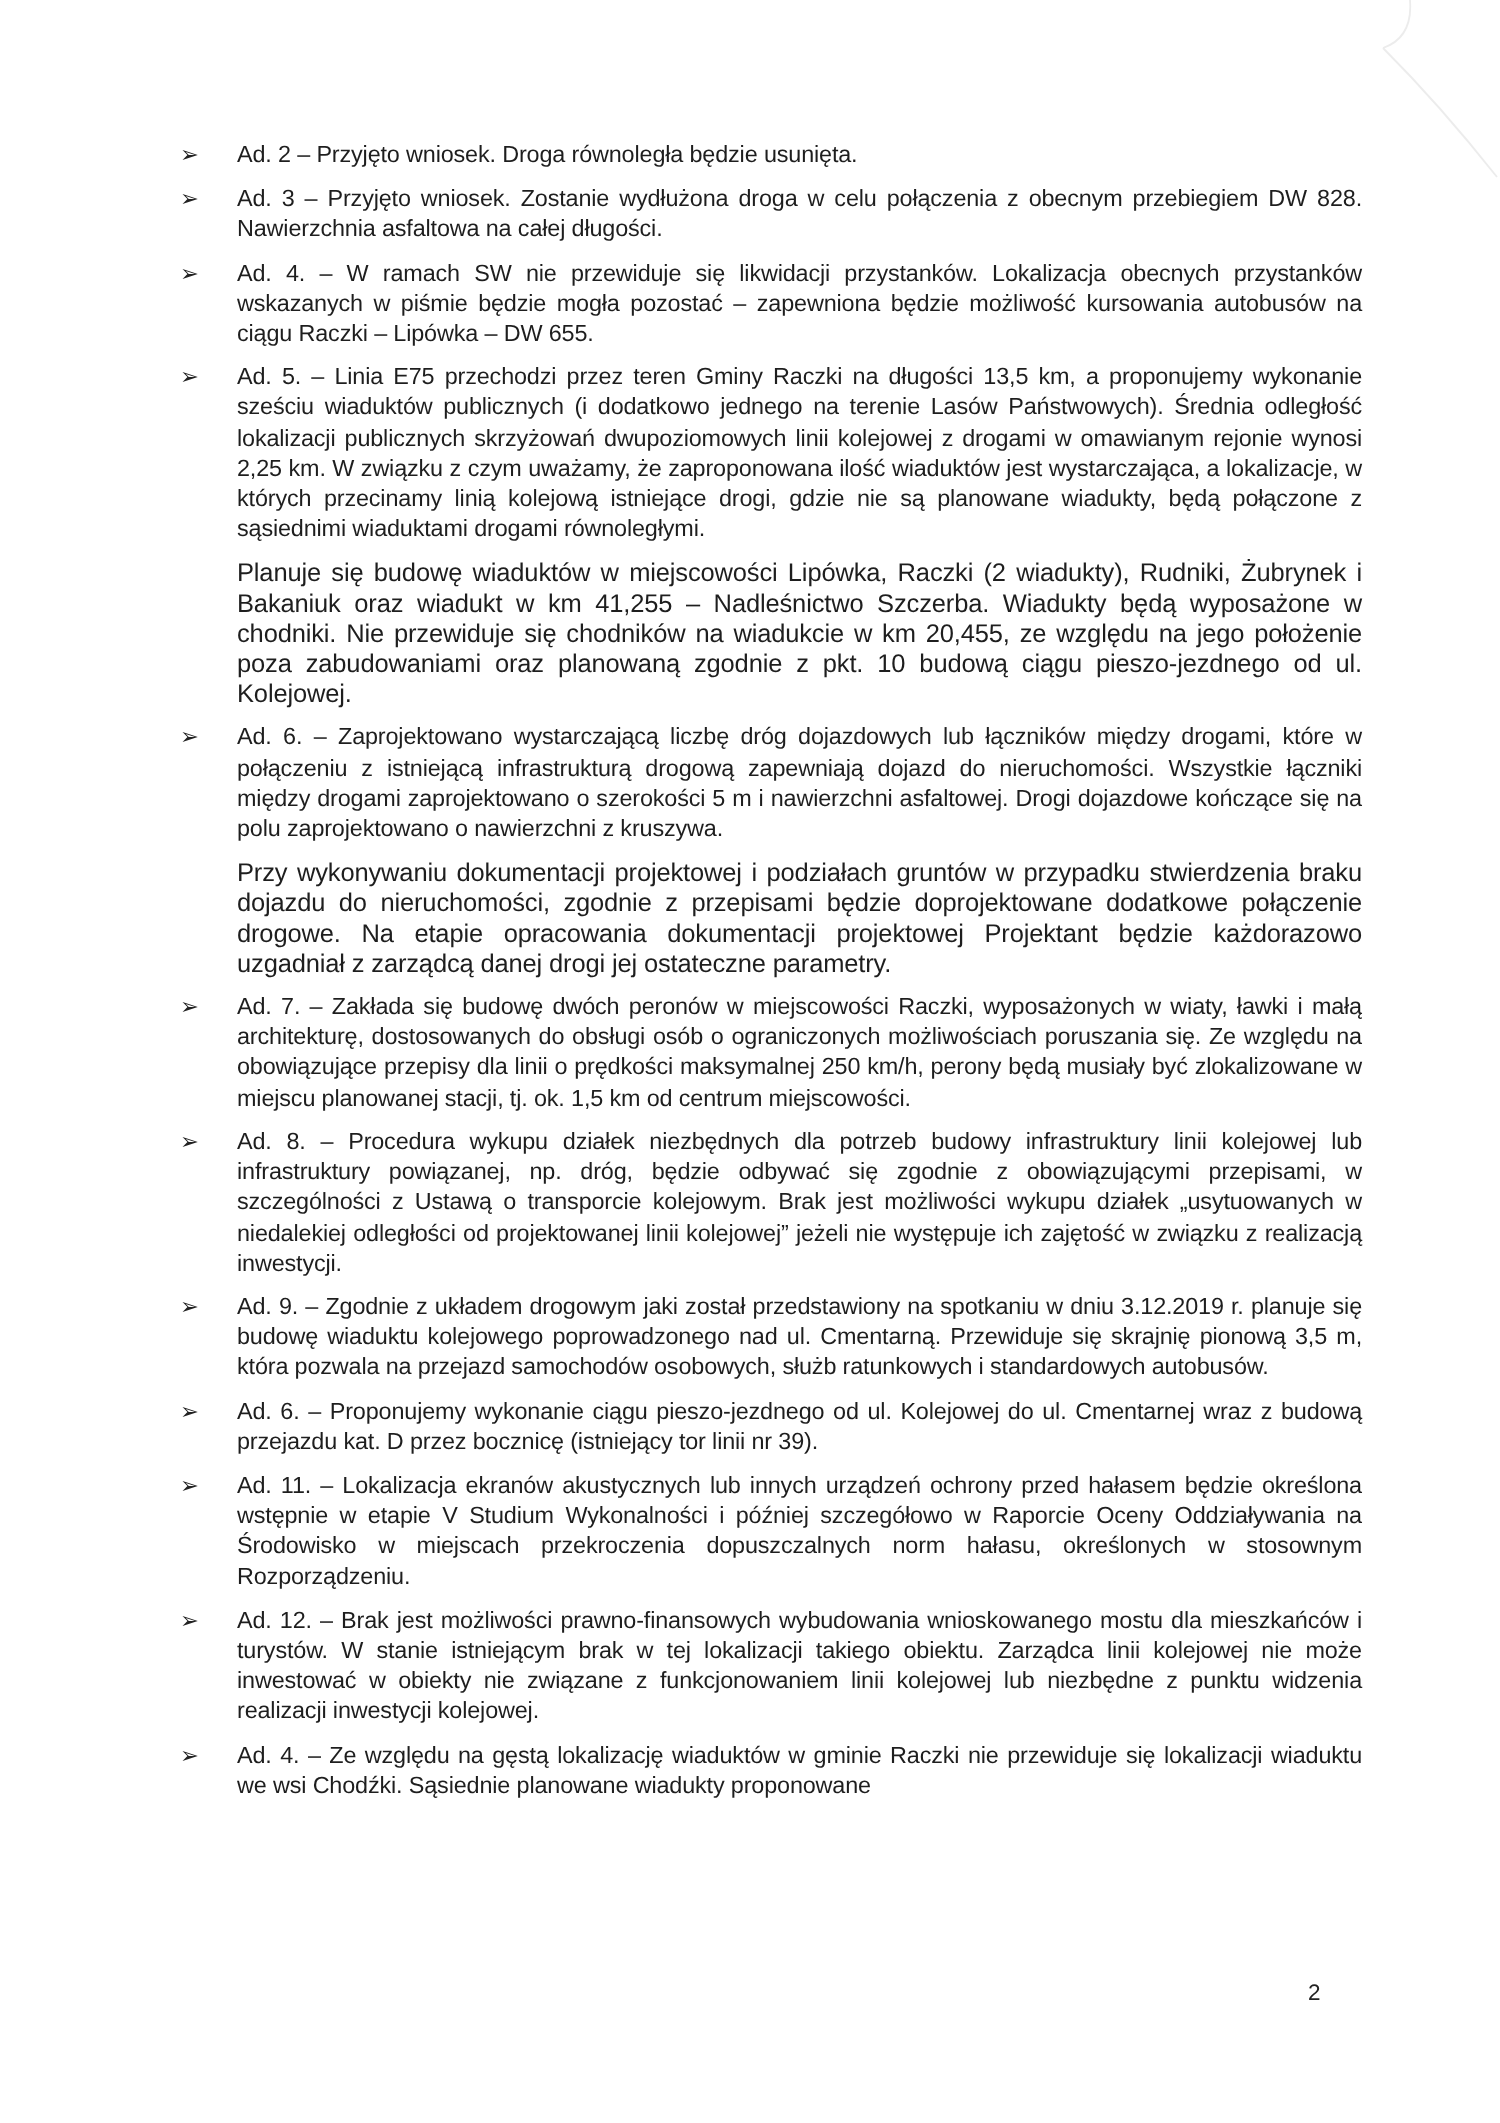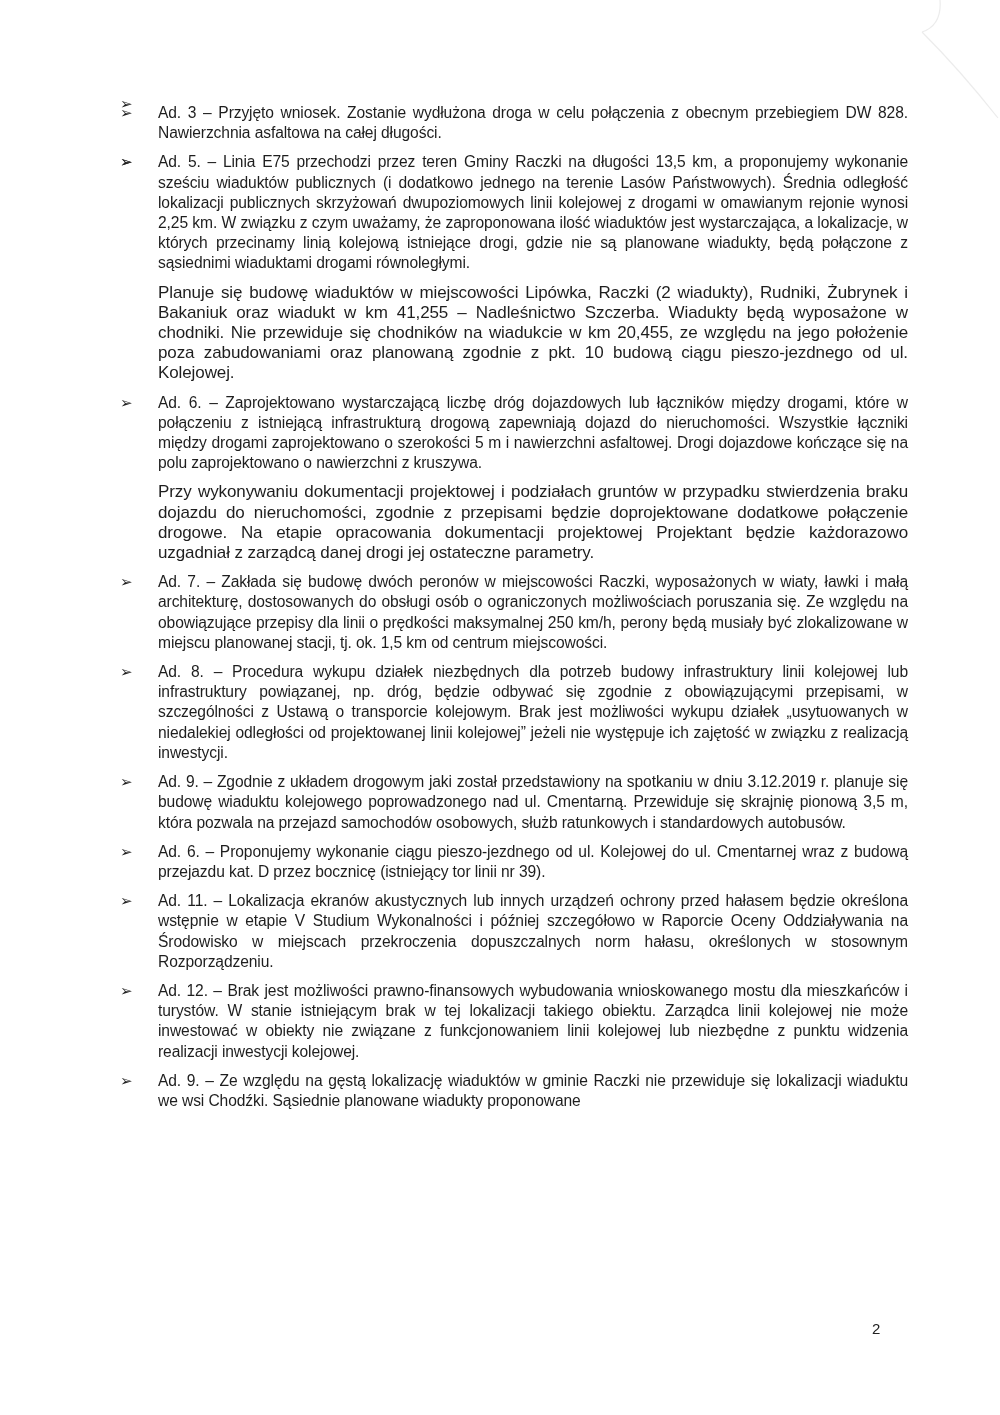--- a/index.html
+++ b/index.html
@@ -20,29 +20,31 @@
 
 <div class="page">
   <svg class="scan-mark" viewBox="0 0 80 120">
     <path d="M20 0 Q 22 25 2 32 M2 32 Q 40 70 78 118" stroke="#ececec" stroke-width="1.2" fill="none"></path>
   </svg>
 
   <div class="content">
 
     <div class="item">
       <span class="bullet">➢</span>
+      <span>Ad. 2 – Przyjęto wniosek. Droga równoległa będzie usunięta.</span>
     </div>
 
     <div class="item">
       <span class="bullet">➢</span>
       <span>Ad. 3 – Przyjęto wniosek. Zostanie wydłużona droga w celu połączenia z obecnym przebiegiem DW 828. Nawierzchnia asfaltowa na całej długości.</span>
     </div>
 
     <div class="item">
       <span class="bullet">➢</span>
+      <span>Ad. 4. – W ramach SW nie przewiduje się likwidacji przystanków. Lokalizacja obecnych przystanków wskazanych w piśmie będzie mogła pozostać – zapewniona będzie możliwość kursowania autobusów na ciągu Raczki – Lipówka – DW 655.</span>
     </div>
 
     <div class="item">
       <span class="bullet">➢</span>
       <span>Ad. 5. – Linia E75 przechodzi przez teren Gminy Raczki na długości 13,5 km, a proponujemy wykonanie sześciu wiaduktów publicznych (i dodatkowo jednego na terenie Lasów Państwowych). Średnia odległość lokalizacji publicznych skrzyżowań dwupoziomowych linii kolejowej z drogami w omawianym rejonie wynosi 2,25 km. W związku z czym uważamy, że zaproponowana ilość wiaduktów jest wystarczająca, a lokalizacje, w których przecinamy linią kolejową istniejące drogi, gdzie nie są planowane wiadukty, będą połączone z sąsiednimi wiaduktami drogami równoległymi.</span>
     </div>
     <div class="para">Planuje się budowę wiaduktów w miejscowości Lipówka, Raczki (2 wiadukty), Rudniki, Żubrynek i Bakaniuk oraz wiadukt w km 41,255 – Nadleśnictwo Szczerba. Wiadukty będą wyposażone w chodniki. Nie przewiduje się chodników na wiadukcie w km 20,455, ze względu na jego położenie poza zabudowaniami oraz planowaną zgodnie z pkt. 10 budową ciągu pieszo-jezdnego od ul. Kolejowej.</div>
 
     <div class="item">
       <span class="bullet">➢</span>
@@ -75,19 +77,19 @@
       <span>Ad. 11. – Lokalizacja ekranów akustycznych lub innych urządzeń ochrony przed hałasem będzie określona wstępnie w etapie V Studium Wykonalności i później szczegółowo w Raporcie Oceny Oddziaływania na Środowisko w miejscach przekroczenia dopuszczalnych norm hałasu, określonych w stosownym Rozporządzeniu.</span>
     </div>
 
     <div class="item">
       <span class="bullet">➢</span>
       <span>Ad. 12. – Brak jest możliwości prawno-finansowych wybudowania wnioskowanego mostu dla mieszkańców i turystów. W stanie istniejącym brak w tej lokalizacji takiego obiektu. Zarządca linii kolejowej nie może inwestować w obiekty nie związane z funkcjonowaniem linii kolejowej lub niezbędne z punktu widzenia realizacji inwestycji kolejowej.</span>
     </div>
 
     <div class="item">
       <span class="bullet">➢</span>
-      <span>Ad. 9. – Ze względu na gęstą lokalizację wiaduktów w gminie Raczki nie przewiduje się lokalizacji wiaduktu we wsi Chodźki. Sąsiednie planowane wiadukty proponowane</span>
+      <span>Ad. 4. – Ze względu na gęstą lokalizację wiaduktów w gminie Raczki nie przewiduje się lokalizacji wiaduktu we wsi Chodźki. Sąsiednie planowane wiadukty proponowane</span>
     </div>
 
   </div>
 
   <div class="pagenum">2</div>
 </div>
 
 </body></html>

